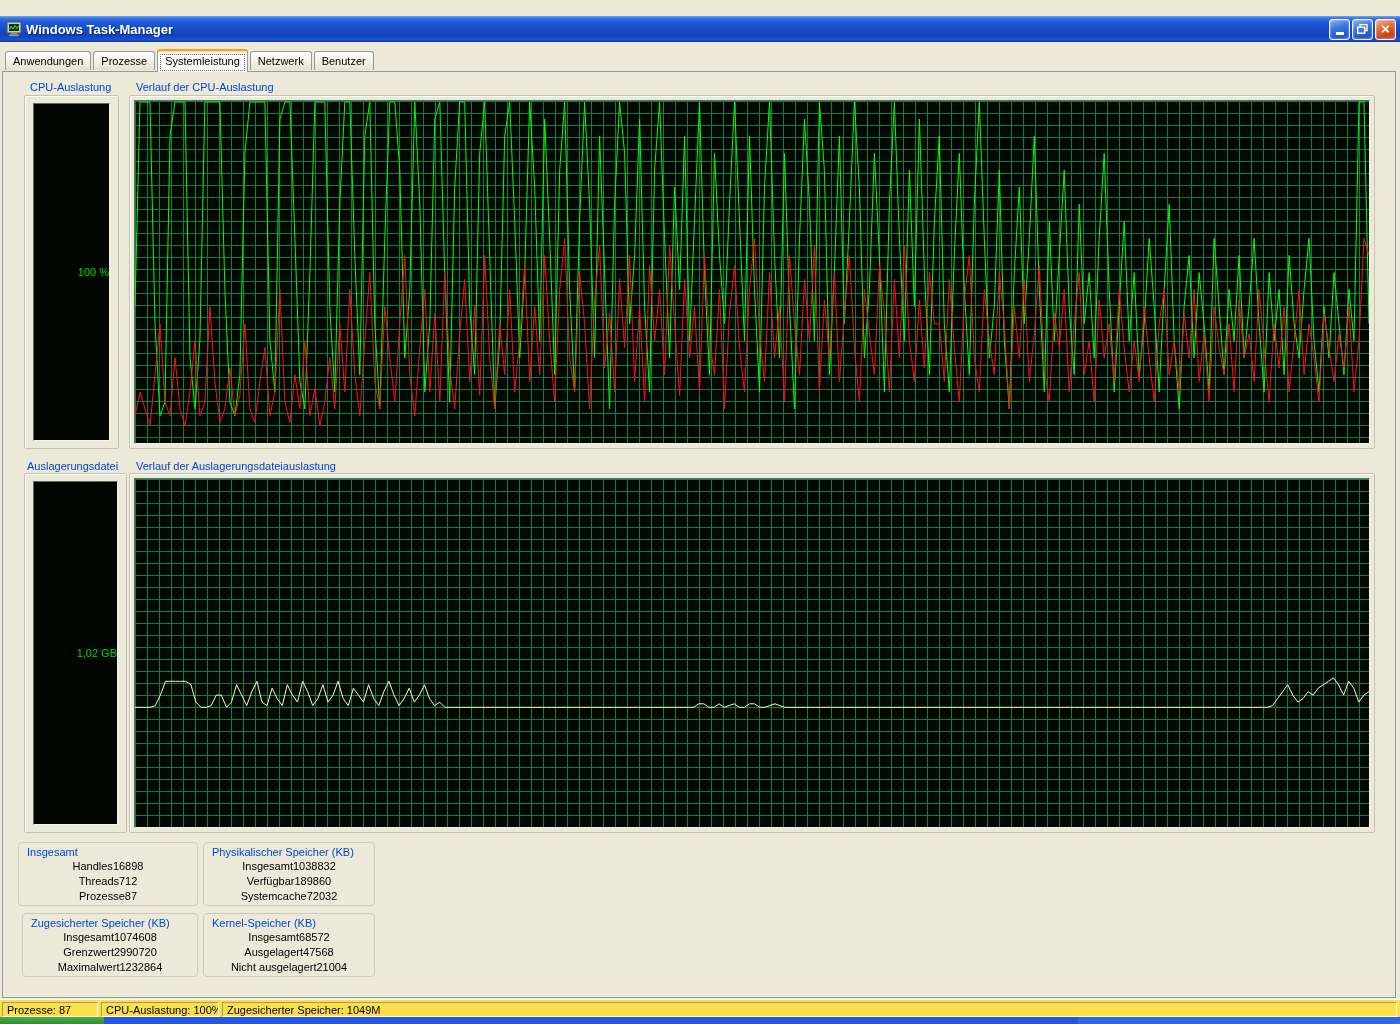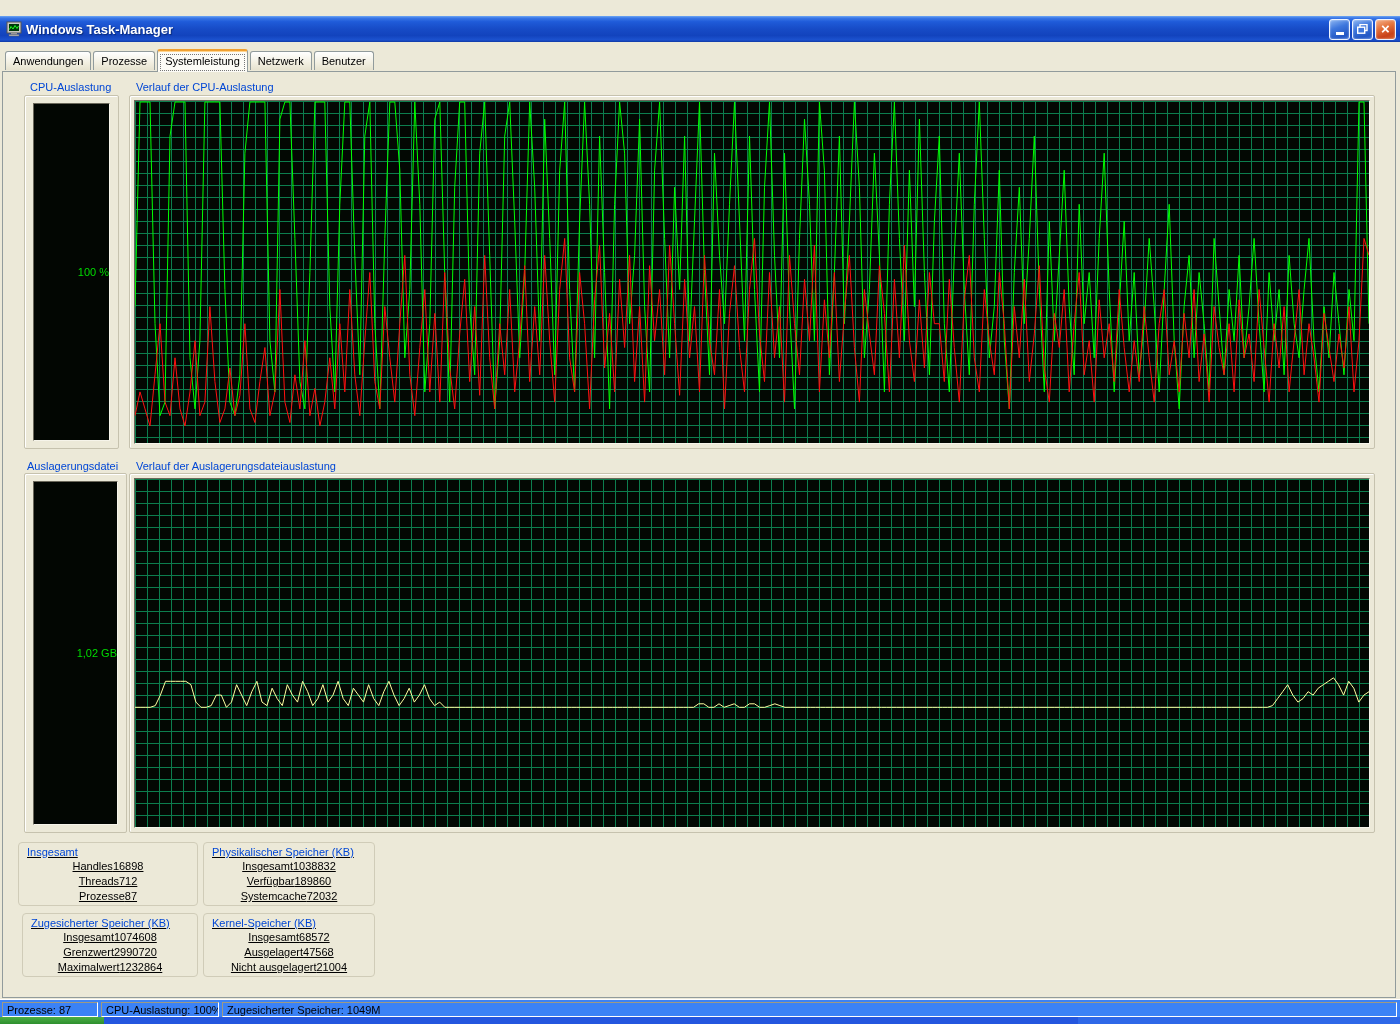--- a/index.html
+++ b/index.html
@@ -56,26 +56,26 @@
   .gauge-inner{position:absolute;inset:0;display:flex;flex-direction:row;align-items:center;}
   .ledzone{flex:1;display:flex;gap:3px;margin-top:5px;margin-bottom:3px;width:35px;}
   .led-col{width:16px;flex:0 0 auto;display:flex;flex-direction:column;height:100%;}
   .seg-lit{flex:1;background:repeating-linear-gradient(180deg,#00e000 0px,#00e000 2px,#013001 2px,#013001 3px);}
   .seg-dim{background:repeating-linear-gradient(180deg,#0e4016 0px,#0e4016 2px,#021002 2px,#021002 3px);}
   .seg-red{background:repeating-linear-gradient(180deg,#e80000 0px,#e80000 2px,#300000 2px,#300000 3px);}
   .gauge-val{height:15px;line-height:14px;color:#00dc00;font-size:11px;white-space:nowrap;}
 
   
   .gbox{position:absolute;border:1px solid #d0ccb8;border-radius:4px;box-sizing:border-box;
-        padding:2px 8px;height:64px;background:#ece9d8;text-decoration:underline;}
+        padding:2px 8px;height:64px;background:#ece9d8;}
   .gcap{color:#0046d5;height:14px;line-height:14px;}
   .grow{display:flex;justify-content:center;line-height:15px;height:15px;}
 
   
-  .status{position:absolute;left:0;top:999px;width:1400px;height:18px;background:#3b82f6;border-top:1px solid #ffffff;}
+  .status{position:absolute;left:0;top:999px;width:1400px;height:18px;background:#fde047;border-top:1px solid #ffffff;}
   .spanel{position:absolute;top:2px;height:15px;line-height:14px;padding-left:4px;box-sizing:border-box;
           border:1px solid;border-color:#9d9a84 #ffffff #ffffff #9d9a84;white-space:nowrap;overflow:hidden;}
 
   
   .taskbar{position:absolute;left:0;top:1017px;width:1400px;height:7px;background:#2456df;}
   .start-frag{position:absolute;left:0;top:0;width:104px;height:7px;
               background:linear-gradient(180deg,#4cae44,#2d8f2e);}
   .tray-frag{position:absolute;left:1078px;top:0;width:322px;height:7px;background:#2e68e8;}
 </style>
 </head>

